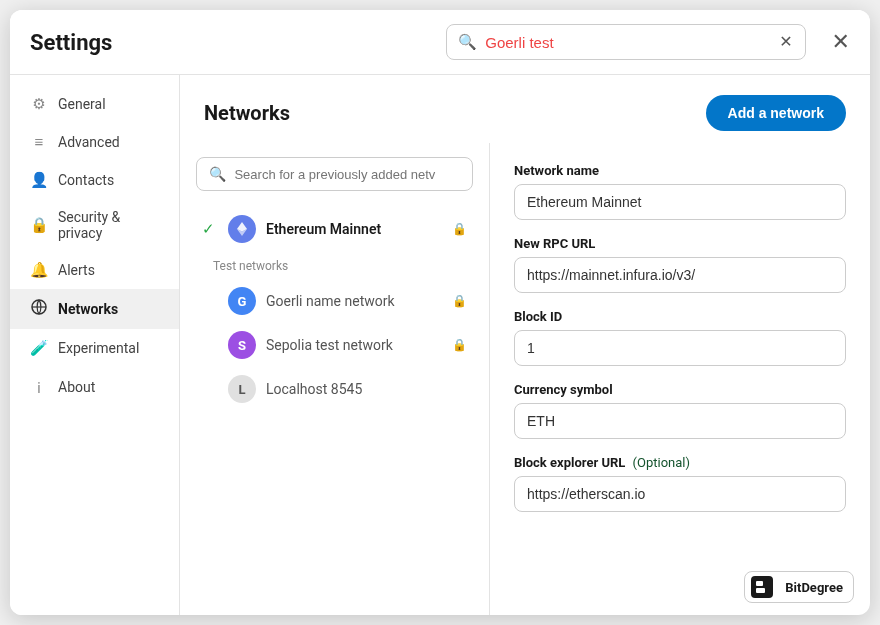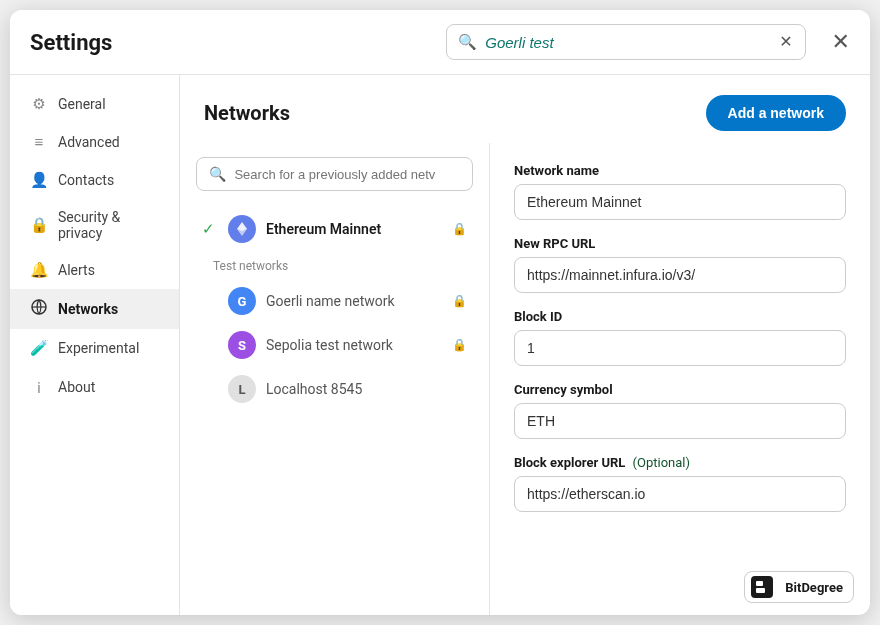--- a/index.html
+++ b/index.html
@@ -42,24 +42,23 @@
       padding: 8px 12px;
       gap: 8px;
       flex: 1;
       max-width: 360px;
       background: #fff;
     }
     .search-bar input {
       border: none;
       outline: none;
       font-size: 15px;
-      color: #0f766e;
+      color: #ef4444;
       flex: 1;
       background: transparent;
-      font-style: italic;
     }
     .search-clear {
       color: #555;
       cursor: pointer;
       font-size: 16px;
       line-height: 1;
       background: none;
       border: none;
       padding: 0;
     }

